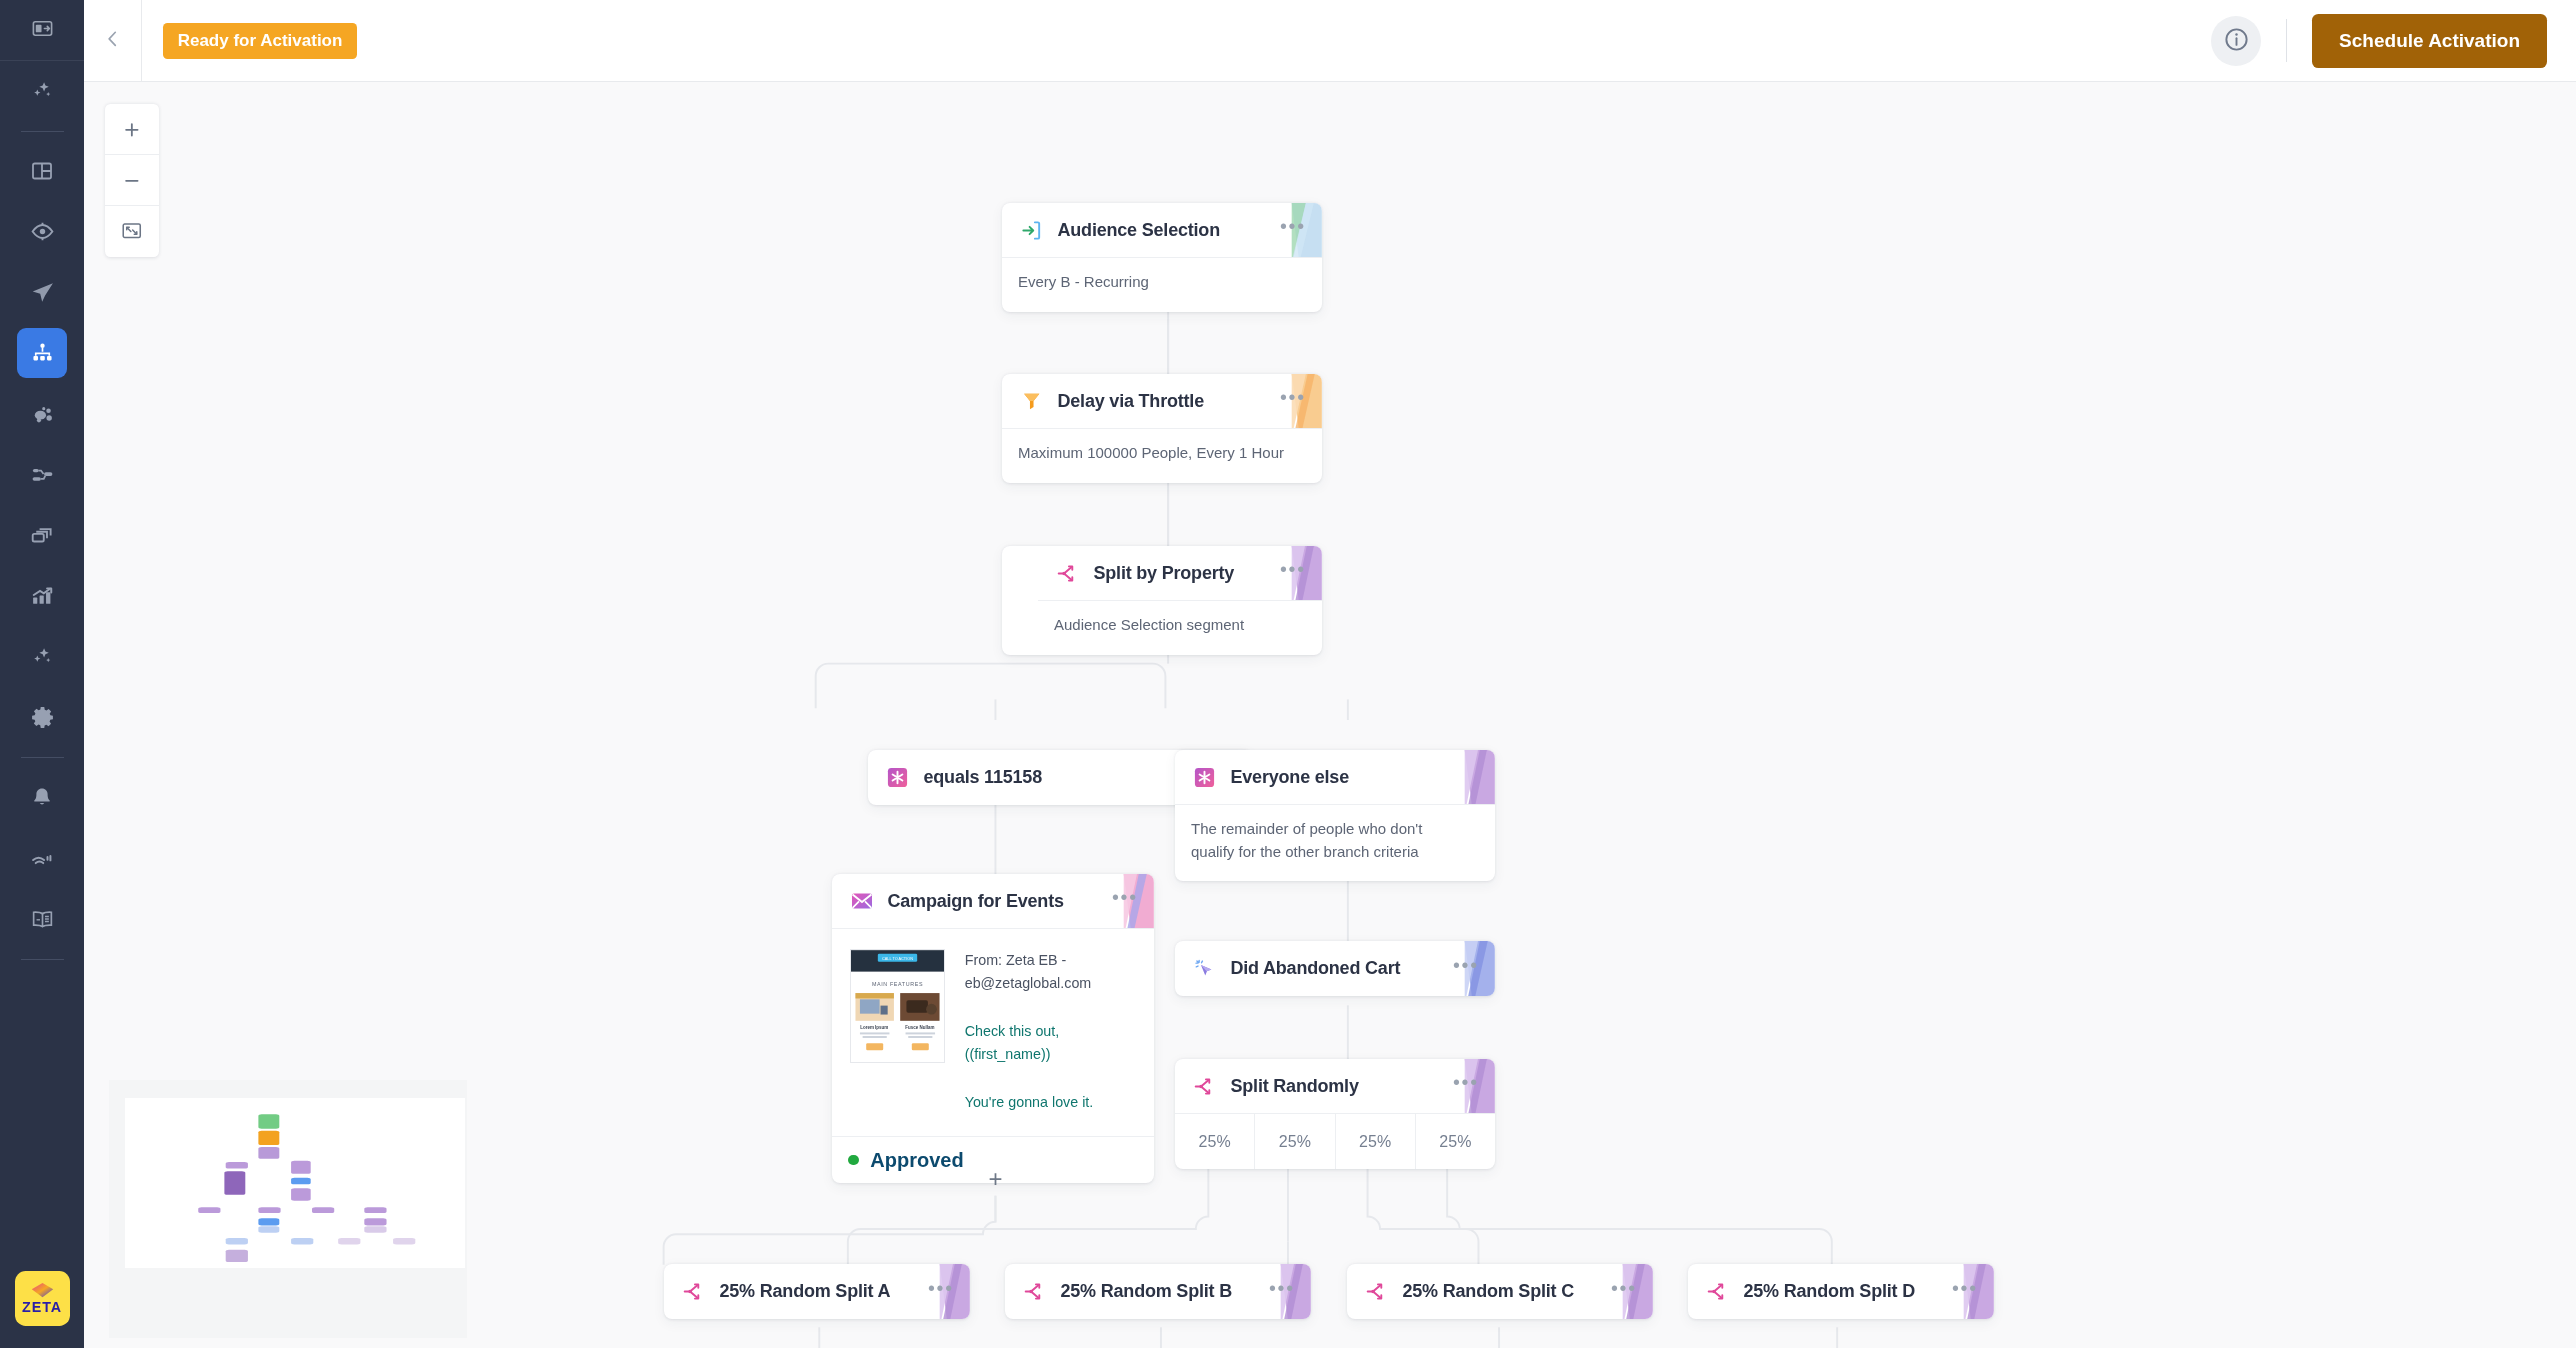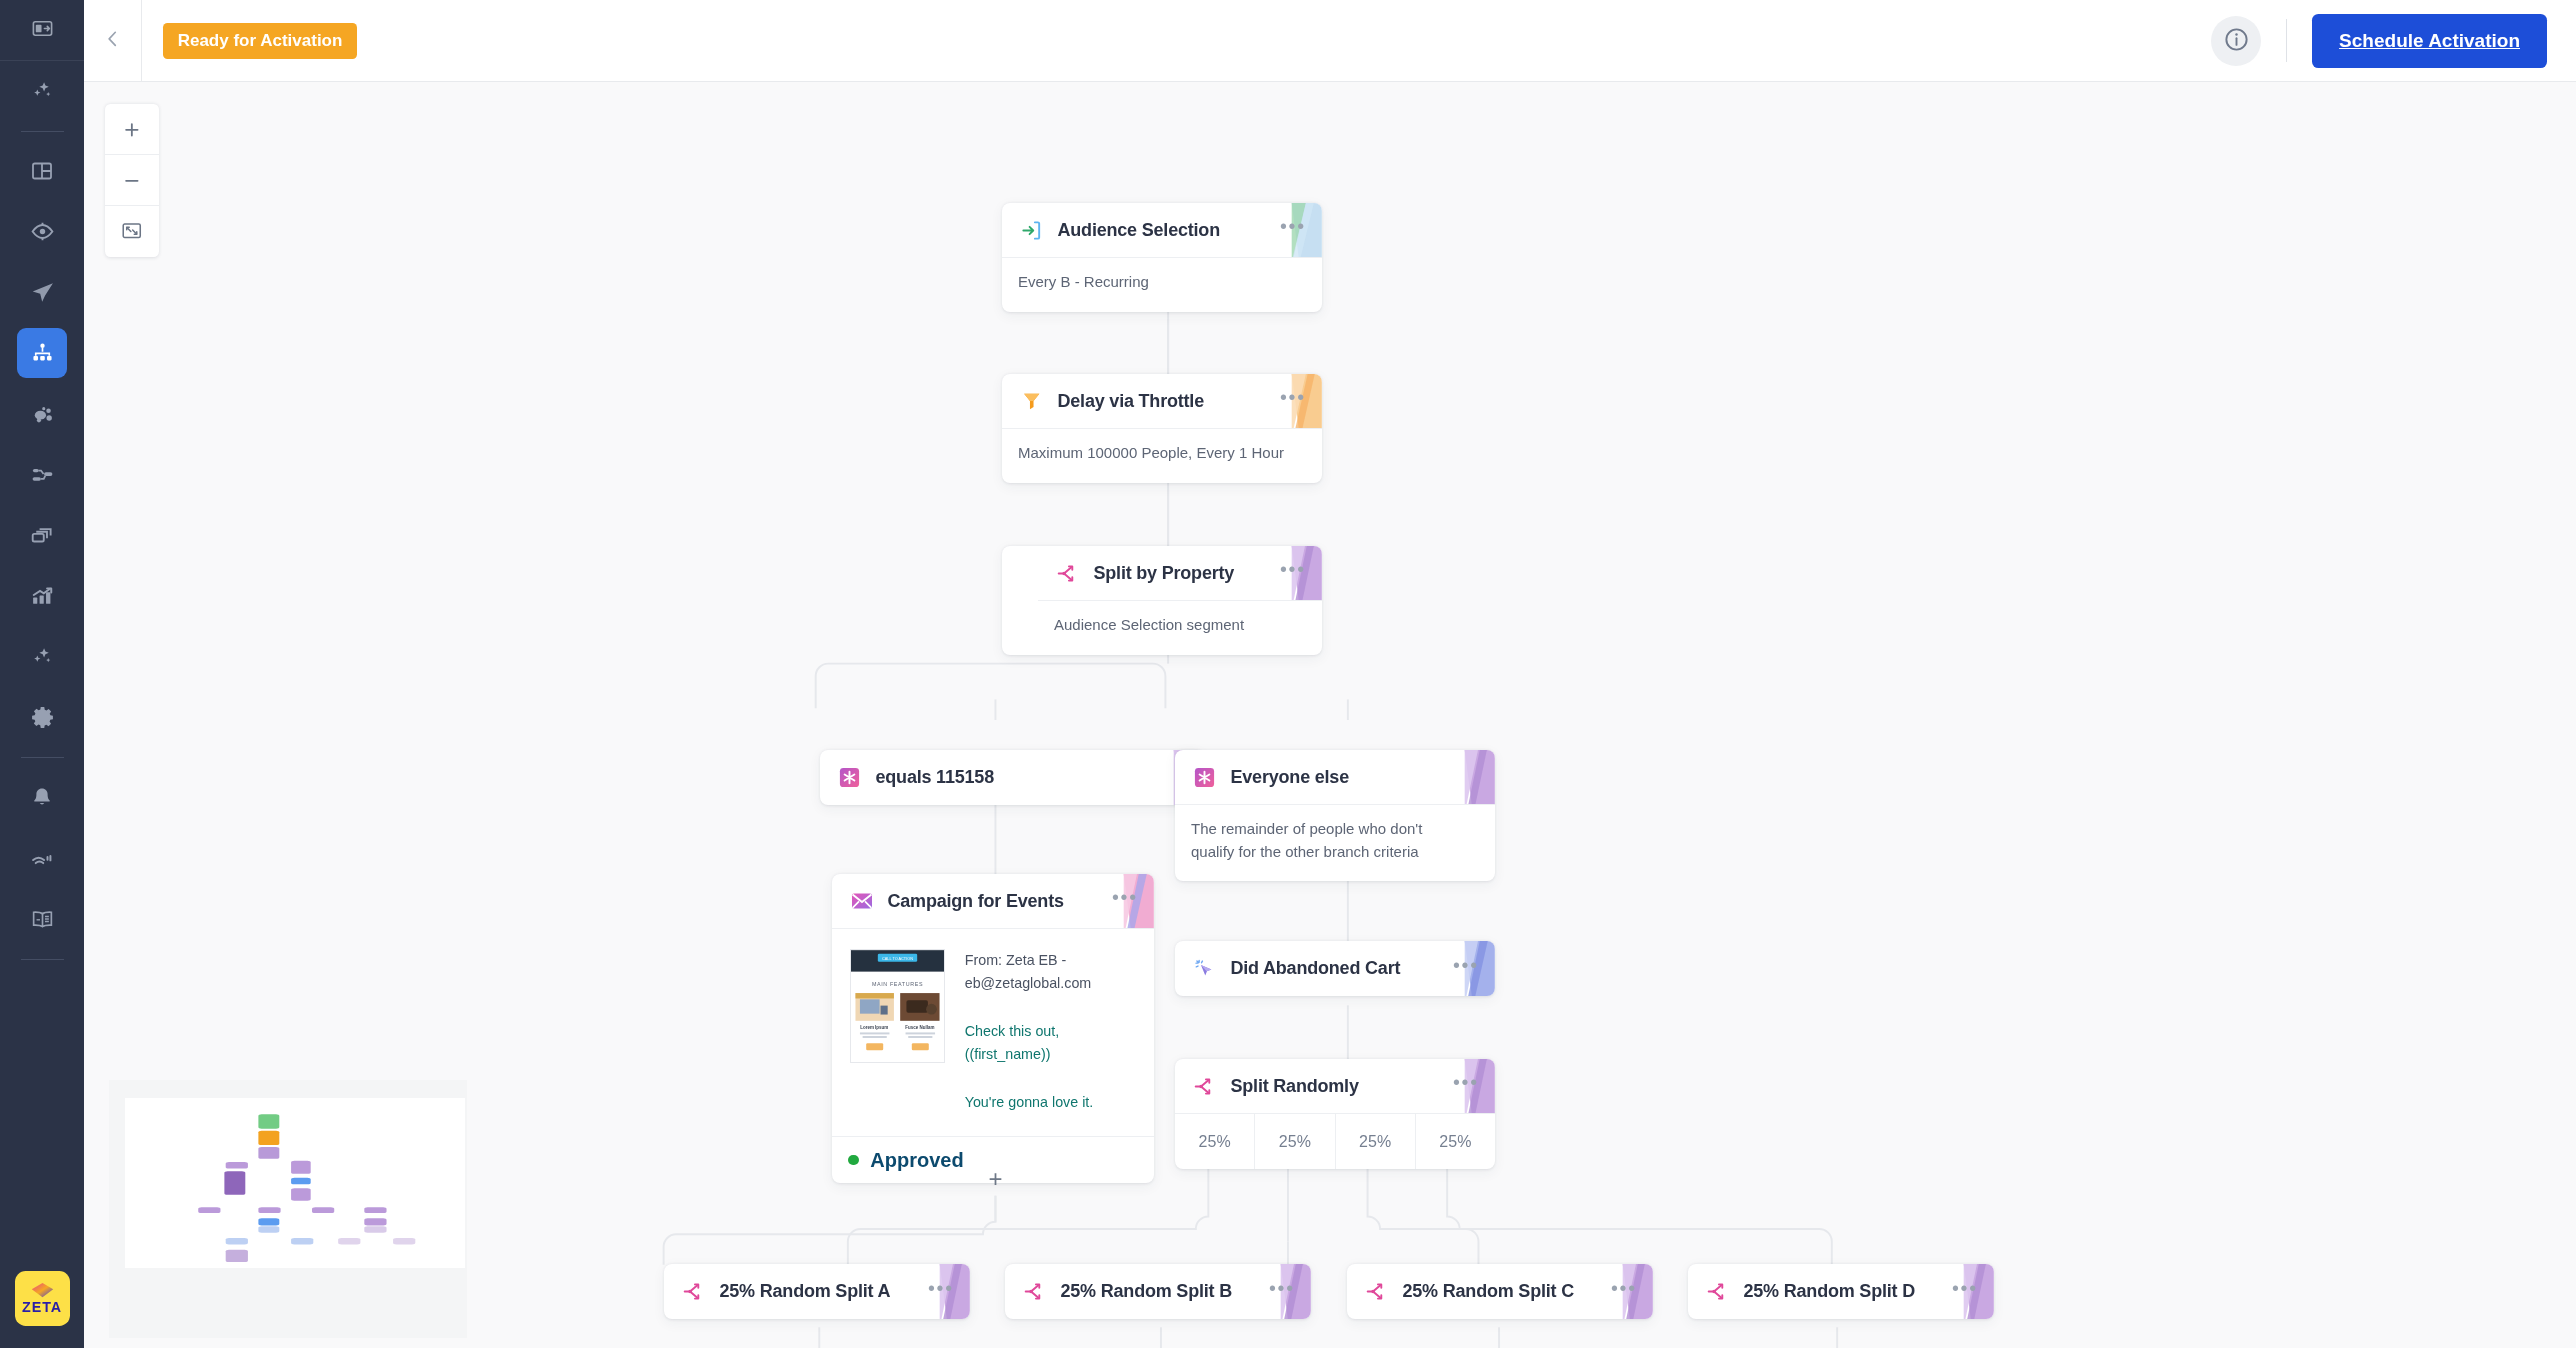--- a/index.html
+++ b/index.html
@@ -70,26 +70,25 @@
     font-size: 17px; font-weight: bold;
     padding: 8px 14.3px; border-radius: 4.5px; white-space: nowrap;
   }
   #hdr-right { margin-left: auto; display: flex; align-items: center; padding-right: 29px; }
   #info-btn {
     width: 50px; height: 50px; border-radius: 50%; background: #eef0f3;
     display: flex; align-items: center; justify-content: center; color: #707a8c;
   }
   #hdr-div2 { width: 0.9px; height: 43px; background: #dfe2e7; margin: 0 25px; }
   #schedule-btn {
-    background: #1d4ed8; color: #ffffff;
+    background: #a16207; color: #ffffff;
     font-size: 19px; font-weight: bold;
     padding: 4px 27px; height: 54px; border-radius: 6.3px; border: none;
     display: flex; align-items: center; white-space: nowrap;
     font-family: "Liberation Sans", sans-serif;
-    text-decoration: underline;
   }
 
   
   #canvas {
     position: absolute; left: 84px; top: 82px;
     width: 2492px; height: 1267px;
     background: #f9f9fa;
     overflow: hidden;
   }
 
@@ -504,21 +503,21 @@
         <svg width="50" height="55" viewBox="0 0 56 62">
             <path d="M22 0h34v62H30z" fill="#c6a3e0" opacity=".95"></path>
             <path d="M22 0h15L24 62h-2z" fill="#ddc6ef" opacity=".9"></path>
             <path d="M39 0h8L34 62h-8z" fill="#b28dd4" opacity=".8"></path>
           </svg>
       </span>
     </div>
     <div class="node-body">Audience Selection segment</div>
   </div>
 
-  <div class="node" style="left:736px; top:668px; width:384px;">
+  <div class="node" style="left:784px; top:668px; width:384px;">
     <div class="node-head">
       <span class="node-icon">
         <svg width="23" height="23" viewBox="0 0 24 24">
           <defs>
               <linearGradient id="ag1" x1="0" y1="0" x2="1" y2="1">
                 <stop offset="0" stop-color="#b455c9"></stop>
                 <stop offset="1" stop-color="#f0609a"></stop>
               </linearGradient>
             </defs>
           <rect x="2" y="2" width="20" height="20" rx="3.6" fill="url(#ag1)"></rect>

